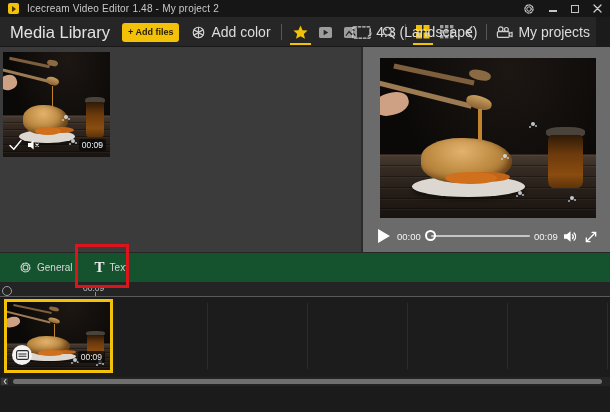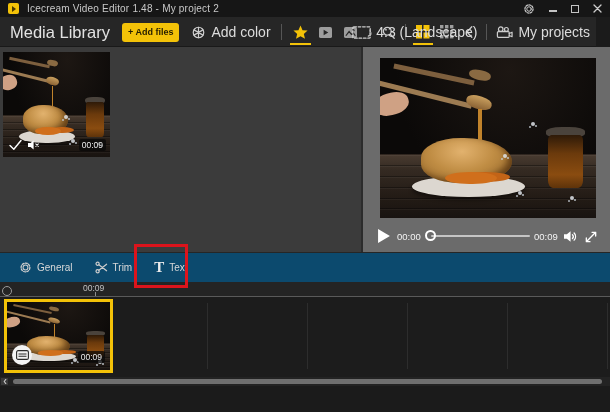--- a/index.html
+++ b/index.html
@@ -86,21 +86,21 @@
              font-size:8.5px; padding:1px 3px; border-radius:2px; line-height:1.2;}
 
   
   .video-frame{position:absolute; left:17px; top:11px; width:216px; height:160px; background:#000;}
   .pctrl{position:absolute; z-index:2;}
   .timelabel{font-size:9.5px; color:#f4f4f4;}
   .knob{width:11px; height:11px; border:2px solid #fff; border-radius:50%; background:transparent;}
   .sliderline{height:2px; background:#d5d5d5; border-radius:1px; opacity:.85;}
 
   
-  .toolbar{position:absolute; left:0; top:252px; width:610px; height:30px; background:#0c4a6e;
+  .toolbar{position:absolute; left:0; top:252px; width:610px; height:30px; background:#14532d;
            border-top:1px solid #262626; display:flex; align-items:center; padding-left:8px;}
   .tbtn{position:relative; display:flex; align-items:center; gap:5px; height:30px;
         padding:0 11px; cursor:pointer; color:#d8d8d8; font-size:10px; white-space:nowrap;}
   .ticon-t{font-family:"Liberation Serif","DejaVu Serif",serif; font-size:15px; font-weight:bold;
            color:#ececec; line-height:1;}
   .tb-right{margin-left:auto; display:flex; align-items:center; gap:10px; padding-right:10px;}
   .annotation{position:absolute; left:-9px; top:-9px; width:54px; height:44px;
               border:3px solid var(--annotation); z-index:40; pointer-events:none;}
 
   
@@ -325,28 +325,20 @@
     </span>
   </div>
 
   <div class="toolbar">
     <div class="tbtn">
       <svg class="sic" width="13" height="13" viewBox="0 0 16 16">
           <circle cx="8" cy="8" r="3"></circle>
           <circle cx="8" cy="8" r="5.4" stroke-width="1.6" stroke-dasharray="2.4 1.7"></circle>
         </svg>
       <span>General</span>
-    </div>
-    <div class="tbtn">
-      <svg class="sic" width="13" height="13" viewBox="0 0 14 14">
-          <circle cx="2.8" cy="3" r="1.7"></circle>
-          <circle cx="2.8" cy="11" r="1.7"></circle>
-          <path d="M4.2 4 L12.5 10.5 M4.2 10 L12.5 3.5"></path>
-        </svg>
-      <span>Trim</span>
     </div>
     <div class="tbtn">
       <span class="ticon-t">T</span>
       <span>Text</span>
       <span class="annotation"></span>
     </div>
   </div>
 
   <div class="ruler">
     <span class="ruler-mark">00:09</span>

